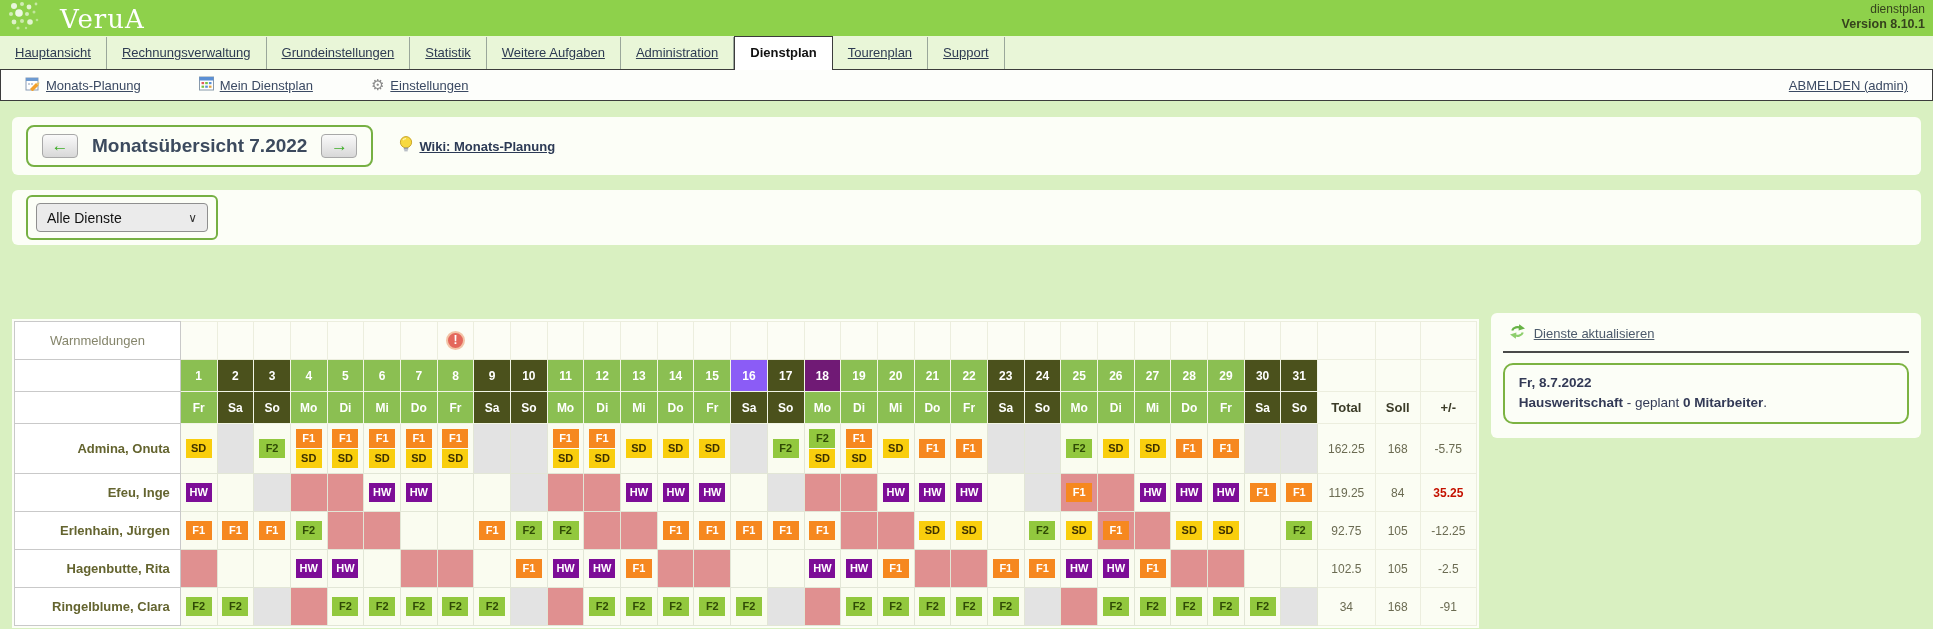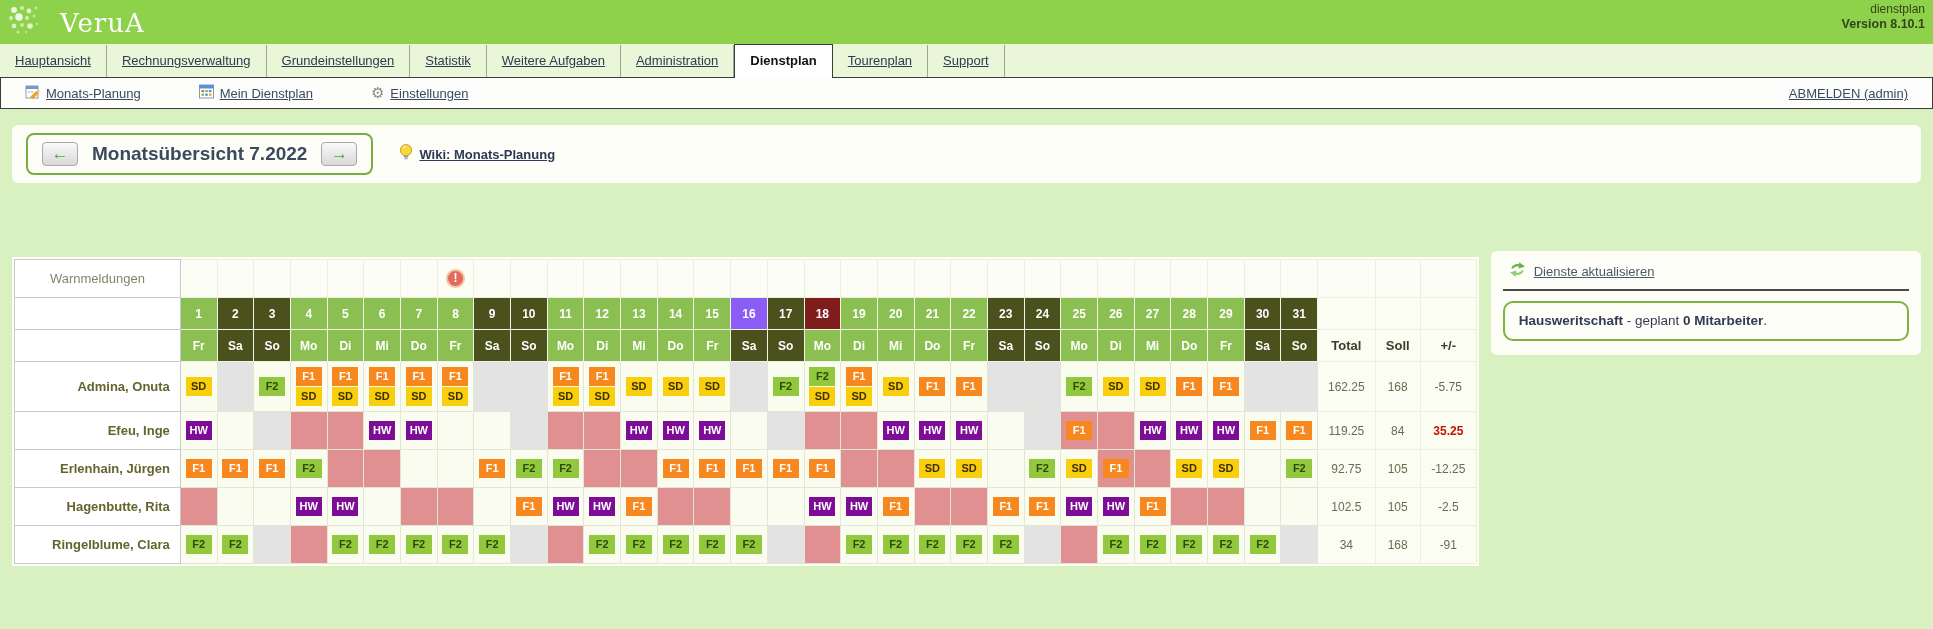--- a/index.html
+++ b/index.html
@@ -1,20 +1,20 @@
 <!DOCTYPE html>
 <html><head>
 <meta charset="utf-8">
 <style>
   * { box-sizing: border-box; margin: 0; padding: 0; }
   html,body { width:1933px; height:629px; overflow:hidden; }
   body { font-family:"Liberation Sans", sans-serif; background:#d9f0c1; }
 
   
-  #topbar { height:44px; background:#8ed14b; display:flex; align-items:center; position:relative; }
+  #topbar { height:36px; background:#8ed14b; display:flex; align-items:center; position:relative; }
   #logo { display:flex; align-items:flex-end; margin-left:6px; height:36px; }
   #logo .swirl { margin-top:2px; }
   #logo .logotext { font-family:"DejaVu Serif", serif; color:#ffffff; font-size:26px; line-height:34px; letter-spacing:1px; margin-left:2px; }
   #topbar-right { position:absolute; right:8px; top:2px; text-align:right; color:#35421c; font-size:12px; line-height:15px; }
   #topbar-right .ver { font-weight:bold; font-size:12.5px; }
 
   
   #tabbar { background:#e9f6d8; display:flex; align-items:flex-end; height:34px; border-bottom:1px solid #3c3c3c; }
   .tab { padding:8px 15px 9px 15px; border-right:1px solid #9aa79a; font-size:13px; color:#2e3b52; cursor:pointer; }
   .tab .tlabel { text-decoration:underline; }
@@ -165,20 +165,28 @@
           <circle cx="7" cy="6.2" r="5.6" fill="#f7d93f" stroke="#c9a52a"></circle>
           <path d="M4 4 A3.4 3.4 0 0 1 7 2.6" stroke="#fdf2b0" stroke-width="1.4" fill="none"></path>
           <rect x="4.8" y="11.6" width="4.4" height="2" fill="#9aa0a8"></rect>
           <rect x="5.3" y="13.8" width="3.4" height="1.6" fill="#b8bec6"></rect>
         </svg>
       </span>
       <span id="wiki-link">Wiki: Monats-Planung</span>
     </div>
   </div>
 
+  <div id="band-filter" class="white-band">
+    <div id="filterbox">
+      <div id="service-select">
+        <span>Alle Dienste</span>
+        <span class="chev">∨</span>
+      </div>
+    </div>
+  </div>
 
   <div id="main-row">
 
     <div id="roster-wrap">
       <table id="roster-table">
         <colgroup id="roster-cols">
             <col style="width: 168px;">
             <col style="width: 37px;">
             <col style="width: 37px;">
             <col style="width: 37px;">
@@ -266,21 +274,21 @@
               <td class="hdr-day" style="background: rgb(139, 191, 82);">8</td>
               <td class="hdr-day" style="background: rgb(75, 81, 28);">9</td>
               <td class="hdr-day" style="background: rgb(75, 81, 28);">10</td>
               <td class="hdr-day" style="background: rgb(139, 191, 82);">11</td>
               <td class="hdr-day" style="background: rgb(139, 191, 82);">12</td>
               <td class="hdr-day" style="background: rgb(139, 191, 82);">13</td>
               <td class="hdr-day" style="background: rgb(139, 191, 82);">14</td>
               <td class="hdr-day" style="background: rgb(139, 191, 82);">15</td>
               <td class="hdr-day" style="background: #8b5cf6;">16</td>
               <td class="hdr-day" style="background: rgb(75, 81, 28);">17</td>
-              <td class="hdr-day" style="background: #7f1d1d;">18</td>
+              <td class="hdr-day" style="background: #701a75;">18</td>
               <td class="hdr-day" style="background: rgb(139, 191, 82);">19</td>
               <td class="hdr-day" style="background: rgb(139, 191, 82);">20</td>
               <td class="hdr-day" style="background: rgb(139, 191, 82);">21</td>
               <td class="hdr-day" style="background: rgb(139, 191, 82);">22</td>
               <td class="hdr-day" style="background: rgb(75, 81, 28);">23</td>
               <td class="hdr-day" style="background: rgb(75, 81, 28);">24</td>
               <td class="hdr-day" style="background: rgb(139, 191, 82);">25</td>
               <td class="hdr-day" style="background: rgb(139, 191, 82);">26</td>
               <td class="hdr-day" style="background: rgb(139, 191, 82);">27</td>
               <td class="hdr-day" style="background: rgb(139, 191, 82);">28</td>
@@ -721,18 +729,19 @@
             <path d="M3.2 6.5 A5.4 4.3 0 0 1 12 4.3" stroke="#67b346" stroke-width="2.2" fill="none"></path>
             <polygon points="10.2,0.2 16,4.4 9.6,6.4" fill="#67b346"></polygon>
             <path d="M13.8 8.5 A5.4 4.3 0 0 1 5 10.7" stroke="#8ecf6d" stroke-width="2.2" fill="none"></path>
             <polygon points="6.8,14.8 1,10.6 7.4,8.6" fill="#8ecf6d"></polygon>
           </svg>
         </span>
         <span id="refresh-link">Dienste aktualisieren</span>
       </div>
       <hr id="panel-sep">
       <div id="info-box">
+        <div class="b">Fr, 8.7.2022</div>
         <div><span class="b">Hausweritschaft</span><span> - geplant </span><span class="b">0 Mitarbeiter</span><span>.</span></div>
       </div>
     </div>
 
   </div>
 </div>
 
 </body></html>

